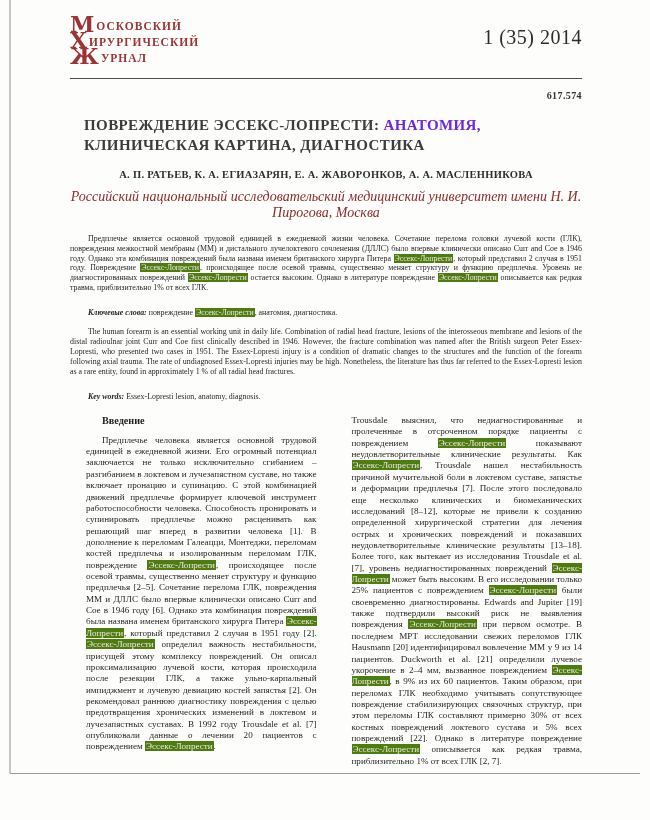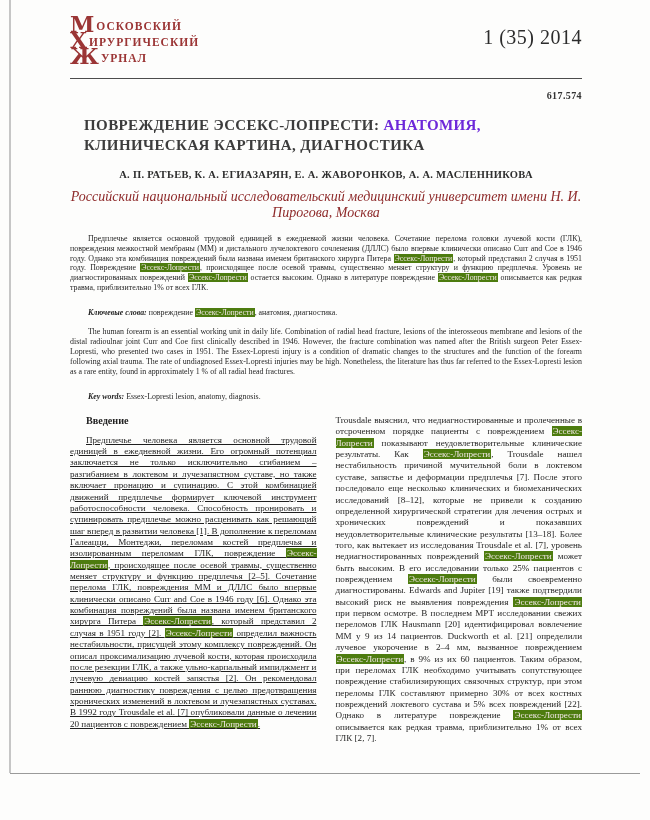--- a/index.html
+++ b/index.html
@@ -131,22 +131,23 @@
     display: flex;
     gap: 19px;
     margin-top: 13px;
   }
   .col { flex: 1; min-width: 0; }
   .para {
     font-size: 9.1px;
     line-height: 1.25;
     text-align: justify;
     color: #1f1f1f;
-  }
-  .para.indent { text-indent: 16px; text-decoration: underline; }
+    margin-left: 16px;
+  }
+  .para.indent { text-indent: 16px; }
   .heading-p {
     font-weight: bold;
     font-size: 10.2px;
     text-indent: 16px;
     margin-bottom: 7px;
     text-align: left;
     color: #222222;
   }
 </style>
 </head>

